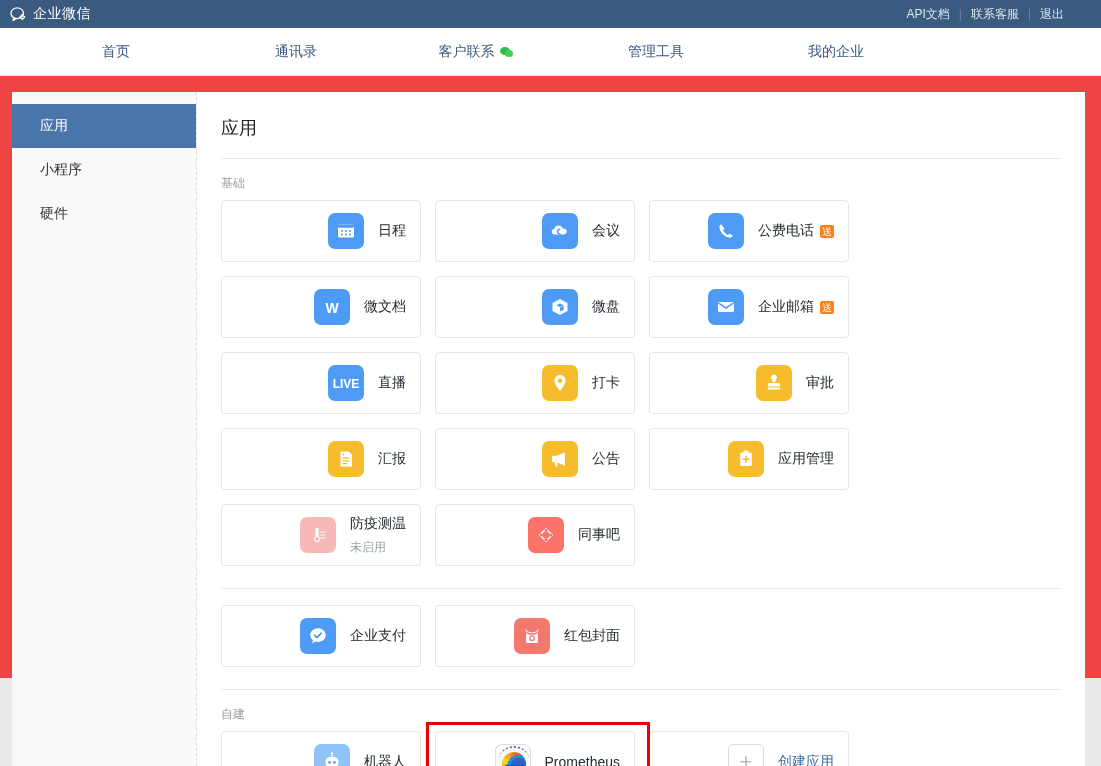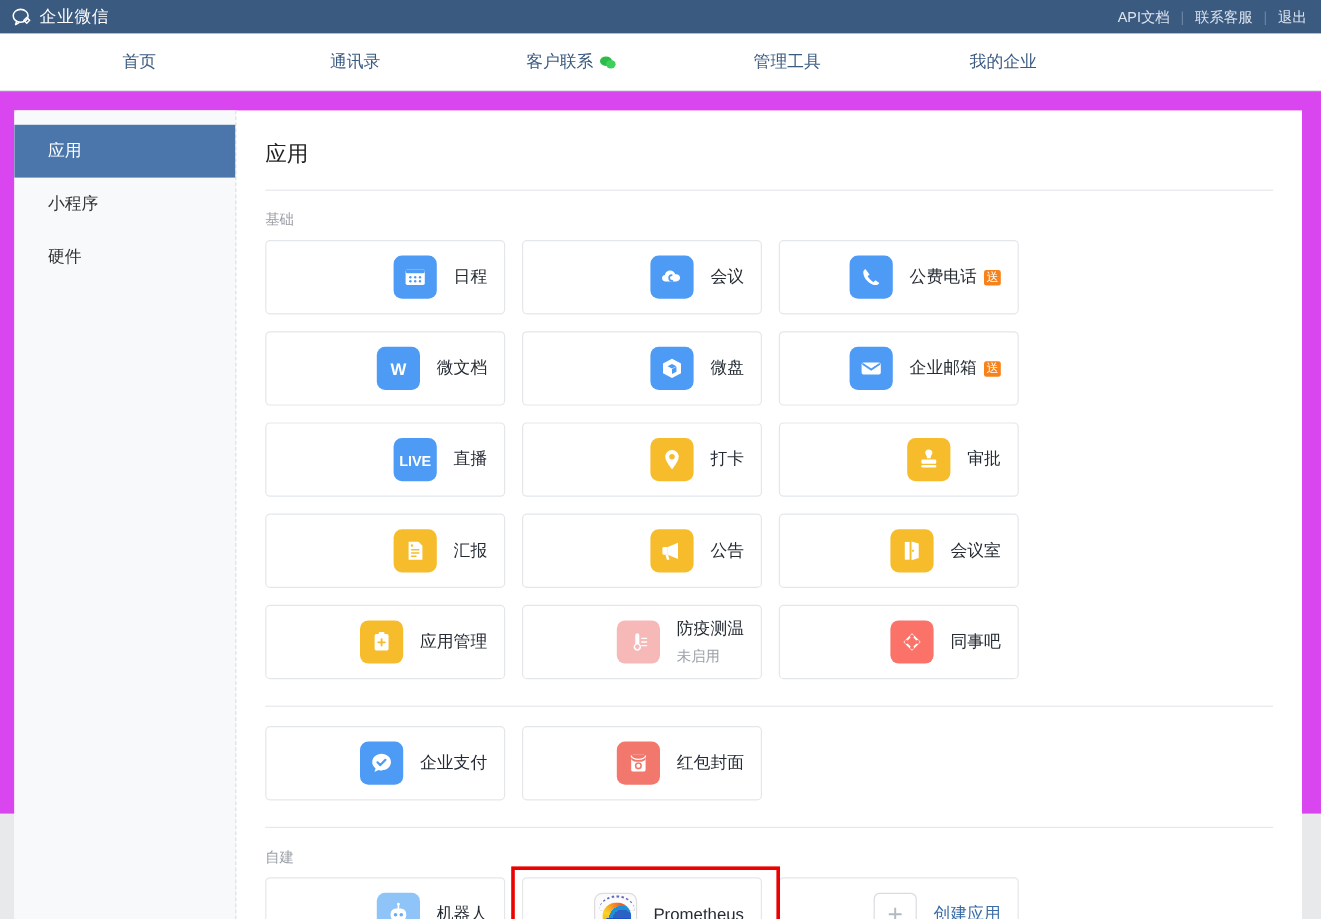--- a/index.html
+++ b/index.html
@@ -7,21 +7,21 @@
   html, body {
     width: 1101px; height: 766px;
     background: #e8e9eb;
     font-family: "Liberation Sans", "DejaVu Sans", sans-serif;
     overflow: hidden;
   }
   
   .topbar {
     height: 28px; background: #3b5a80;
     display: flex; align-items: center; justify-content: space-between;
-    padding: 0 3px 0 10px;
+    padding: 0 28px 0 10px;
     color: #e8eef5;
   }
   .brand { display: flex; align-items: center; gap: 6px; }
   .brand-logo { width: 17px; height: 17px; position: relative; display: block; }
   .brand-name { font-size: 14px; color: #ffffff; letter-spacing: .5px; }
   .topbar-right { display: flex; align-items: center; font-size: 12px; color: #d2dce8; }
   .topbar-right a { color: #dce5ef; text-decoration: none; padding: 0 9px; }
   .topbar-right .sep { color: #6a84a5; }
   
   .navbar {
@@ -45,21 +45,21 @@
   }
   .wechat-dot::before, .wechat-dot::after {
     content: ""; position: absolute; border-radius: 50%;
     background: #2dbb4a;
   }
   .wechat-dot::before { width: 10px; height: 8px; left: 0; top: 1px; }
   .wechat-dot::after { width: 8px; height: 7px; left: 5px; top: 4px; background: #3fcf5c; }
   
   .page {
     position: relative; width: 1101px; height: 602px;
-    background: #d946ef; padding: 16px 16px 0 12px;
+    background: #ef4444; padding: 16px 16px 0 12px;
   }
   .shell {
     display: flex; width: 1073px; height: 674px;
     background: #ffffff; align-items: stretch;
   }
   .sidebar {
     width: 185px; flex: 0 0 185px; background: #f7f9fa;
     border-right: 1px dashed #dcdfe3; padding-top: 12px;
   }
   .side-item {
@@ -359,34 +359,20 @@
                 <path d="M6.6 14.2l1.1 4.2h2.1l-1-4.2z" fill="#fff"></path>
               </svg>
           </span>
           <span class="card-text">
             <span class="card-title">
                 <span>公告</span>
               </span>
           </span>
         </div>
 
-        <div class="card">
-          <span class="app-icon icon-yellow">
-            <svg width="22" height="22" viewBox="0 0 22 22">
-                <rect x="5" y="3.6" width="4" height="14.8" fill="#fff"></rect>
-                <path d="M10.6 3.2 L16.6 5 v12 l-6 1.8z" fill="#fff"></path>
-                <circle cx="11.8" cy="11" r=".9" fill="#f7bc2c"></circle>
-              </svg>
-          </span>
-          <span class="card-text">
-            <span class="card-title">
-                <span>会议室</span>
-              </span>
-          </span>
-        </div>
 
         <div class="card">
           <span class="app-icon icon-yellow">
             <svg width="22" height="22" viewBox="0 0 22 22">
                 <rect x="5.2" y="4.4" width="11.6" height="13.6" rx="1.3" fill="#fff"></rect>
                 <rect x="8.6" y="2.6" width="4.8" height="2.8" rx="1" fill="#fff"></rect>
                 <g stroke="#f7bc2c" stroke-width="1.6" stroke-linecap="round">
                   <path d="M11 8.6v5.4"></path>
                   <path d="M8.3 11.3h5.4"></path>
                 </g>

